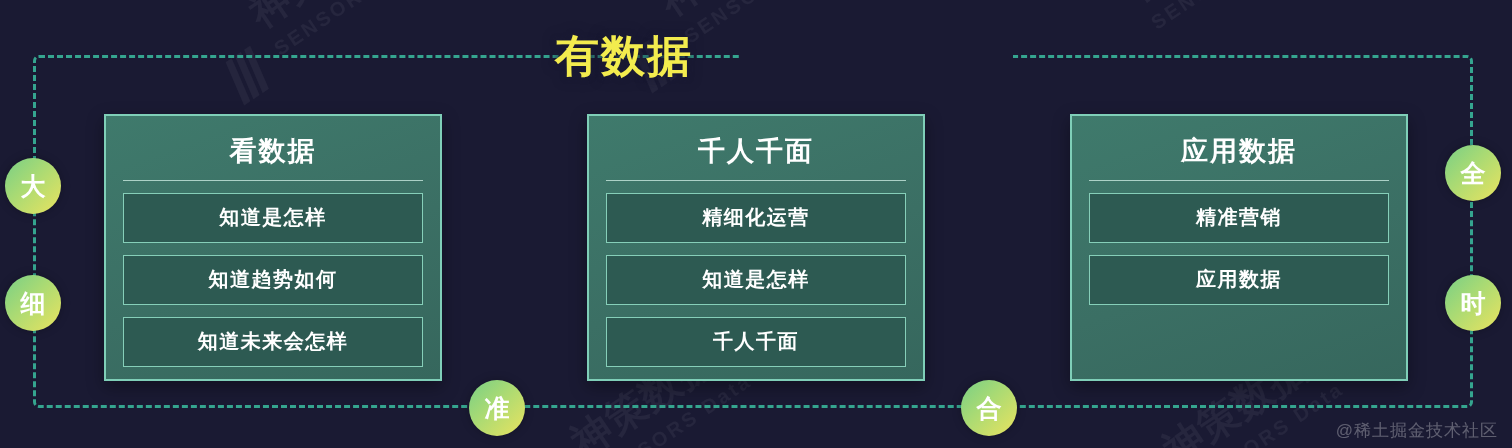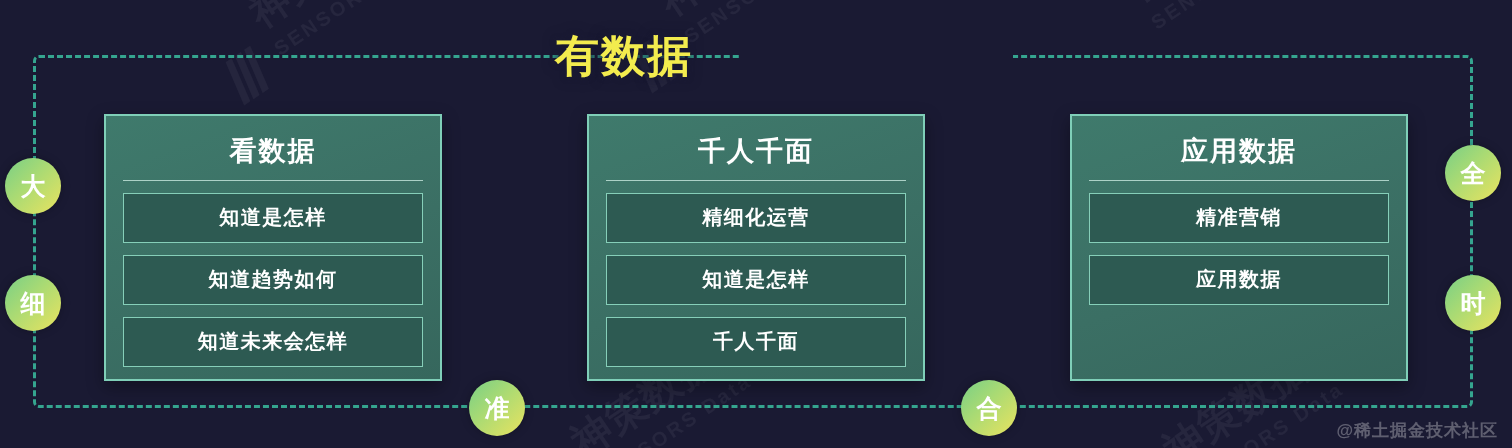--- a/index.html
+++ b/index.html
@@ -144,21 +144,20 @@
 
   
   .corner-wm {
     position: absolute;
     right: 14px;
     bottom: 6px;
     color: rgba(255,255,255,0.30);
     font-size: 17px;
     letter-spacing: 1px;
     z-index: 9;
-    font-weight: bold;
   }
 </style>
 </head>
 <body>
 
 <div id="stage">
 
   <div class="wm" style="left:238px; top:-6px; transform: rotate(-34deg);">
     <span class="cn">神策</span>
     <span class="en">SENSORS</span>

